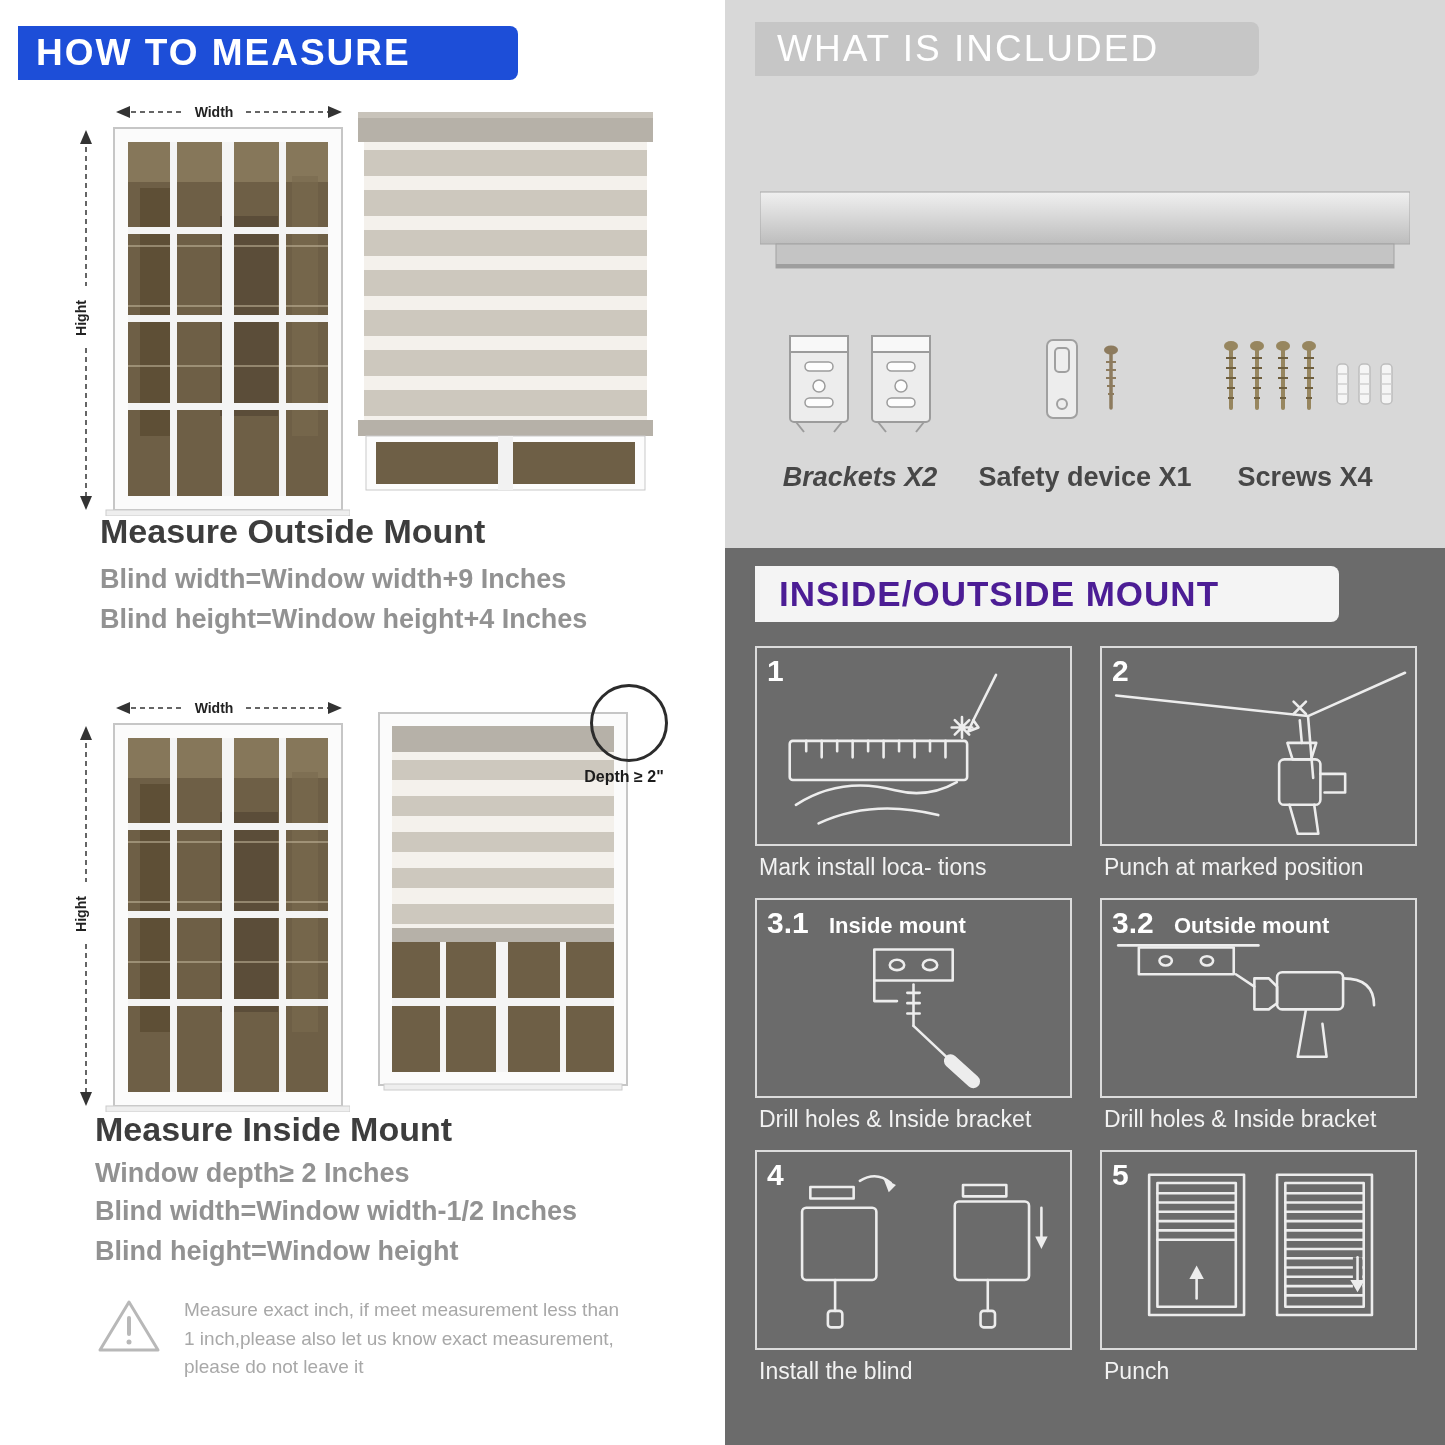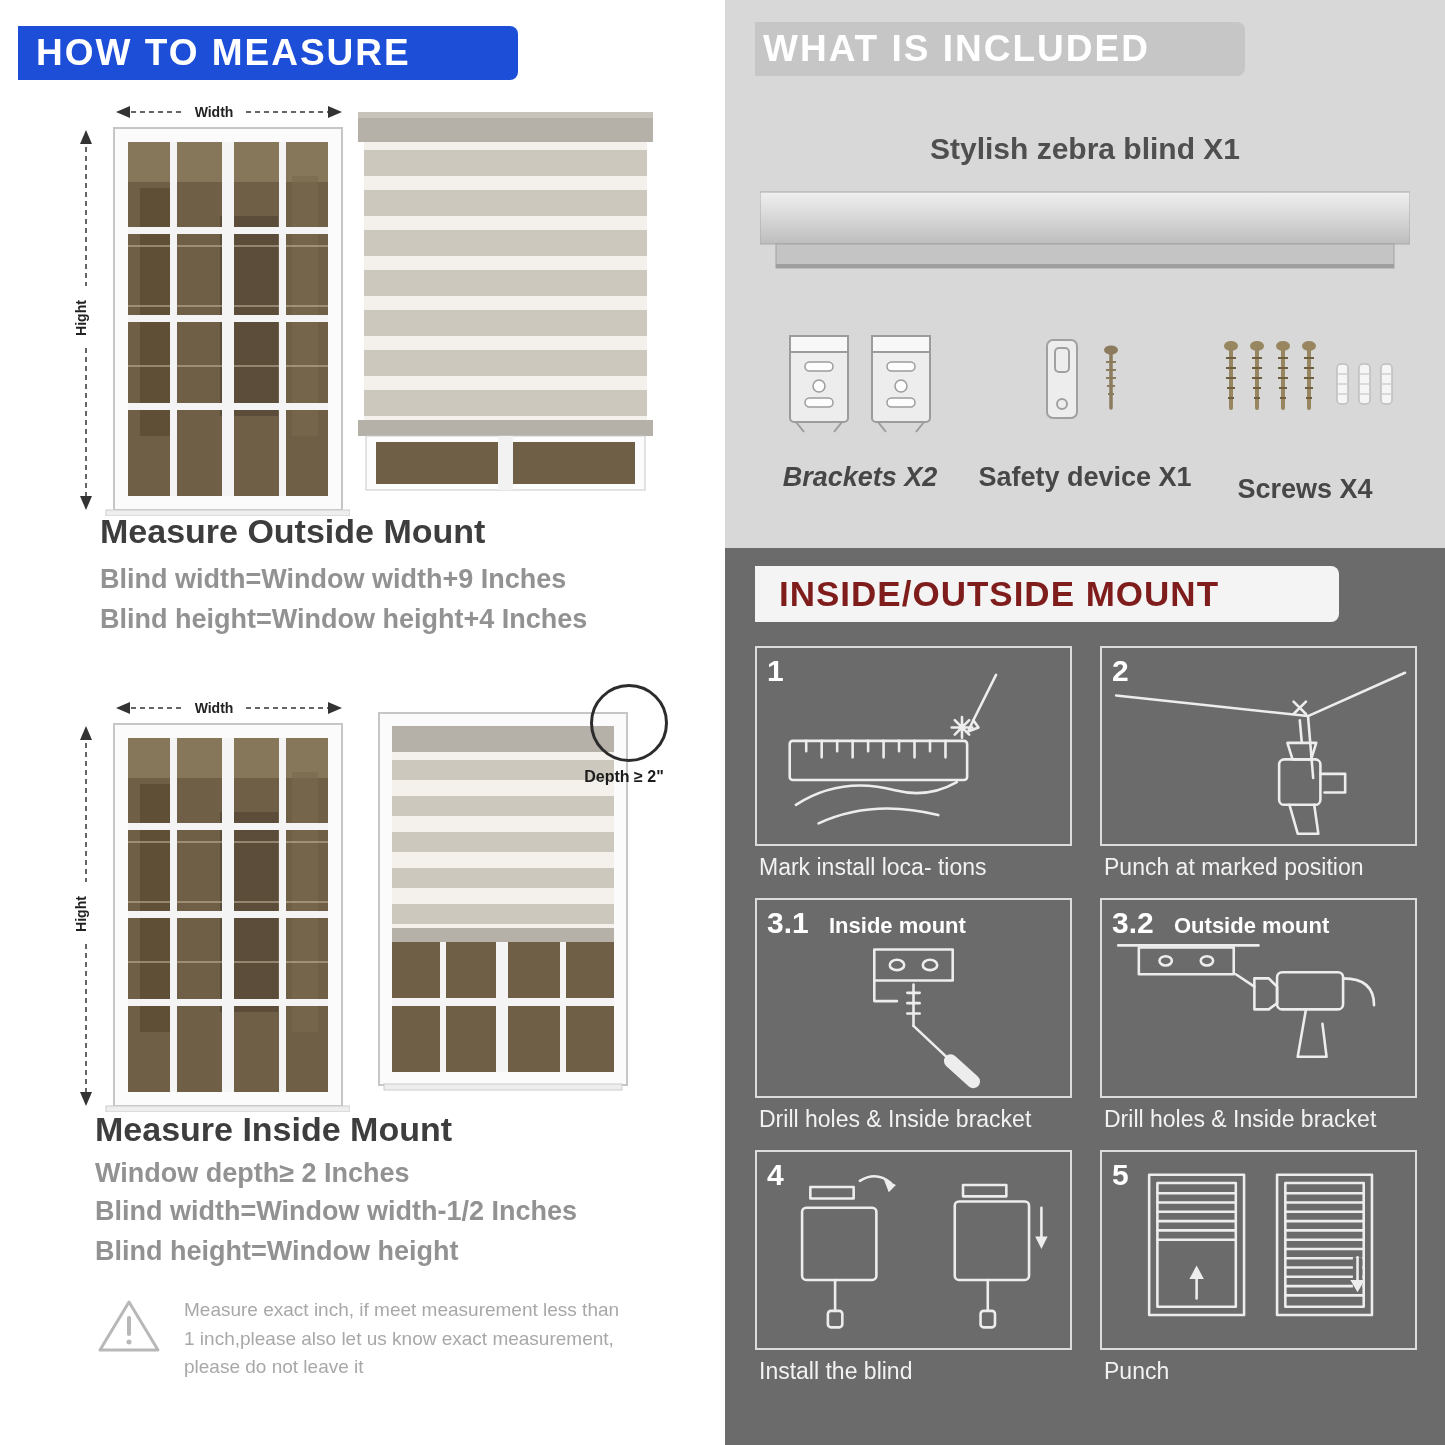--- a/index.html
+++ b/index.html
@@ -17,31 +17,31 @@
   .warning-text{font-size:19px;color:#a8a8a8;line-height:1.5;margin:0;width:445px;}
   .callout-circle{position:absolute;right:-40px;top:-28px;width:72px;height:72px;
     border:3px solid #2c2c2c;border-radius:50%;}
   .callout-label{position:absolute;right:-54px;top:56px;width:116px;text-align:center;
     font-size:16px;font-weight:bold;color:#1c1c1c;}
   .blindB-wrap{left:378px;top:712px;width:250px;height:380px;}
 
   
   .included-panel{left:725px;top:0;width:720px;height:548px;background:#d8d8d8;}
   .included-banner{left:30px;top:22px;width:482px;height:54px;background:#c6c6c6;
-    border-radius:0 8px 8px 0;display:flex;align-items:center;padding-left:8px;
-    color:#ffffff;font-size:37px;font-weight:bold;letter-spacing:2px;}
+    border-radius:0 8px 8px 0;display:flex;align-items:center;padding-left:22px;
+    color:#ffffff;font-size:37px;font-weight:normal;letter-spacing:2px;}
   .blind-label{left:0;top:132px;width:100%;text-align:center;font-size:30px;
     font-weight:bold;color:#4f4f4f;}
   .item-label{top:462px;text-align:center;font-size:27px;font-weight:bold;color:#474747;}
 
   
   .mount-panel{left:725px;top:548px;width:720px;height:897px;background:#6b6b6b;}
   .mount-banner{left:30px;top:18px;width:560px;height:56px;background:#f4f4f4;
     border-radius:0 8px 8px 0;display:flex;align-items:center;padding-left:24px;
-    color:#7f1d1d;font-size:35px;font-weight:bold;letter-spacing:1px;}
+    color:#4c1d95;font-size:35px;font-weight:bold;letter-spacing:1px;}
   .steps{position:absolute;left:30px;top:98px;width:662px;display:grid;
     grid-template-columns:1fr 1fr;column-gap:28px;row-gap:12px;}
   .step-box{position:relative;height:196px;border:2px solid #dcdcdc;}
   .step-num{position:absolute;top:6px;left:10px;font-size:30px;font-weight:bold;color:#ffffff;z-index:2;}
   .step-sub{position:absolute;top:13px;left:72px;font-size:22px;font-weight:bold;color:#ffffff;z-index:2;}
   .step-art{position:absolute;left:0;top:0;width:100%;height:100%;}
   .step-caption{margin-top:8px;padding-left:4px;font-size:23px;font-weight:normal;color:#f2f2f2;height:32px;}
 </style>
 </head>
 <body>
@@ -186,21 +186,20 @@
       <p class="warning-text">Measure exact inch, if meet measurement less than 1 inch,please also let us know exact measurement, please do not leave it</p>
     </div>
   </section>
 
   <section class="abs included-panel">
 
     <div class="abs included-banner">
       <span>WHAT IS INCLUDED</span>
     </div>
 
-    <div class="abs blind-label">Stylish zebra blind X1</div>
 
     <svg class="abs" style="left:35px;top:188px;" width="650" height="92" viewBox="0 0 650 92">
       <defs>
         <linearGradient id="hrg" x1="0" y1="0" x2="0" y2="1">
           <stop offset="0" stop-color="#f0f0f0"></stop>
             <stop offset="1" stop-color="#bdbdbd"></stop>
         </linearGradient>
       </defs>
       <rect x="0" y="4" width="650" height="52" fill="url(#hrg)" stroke="#a8a8a8" stroke-width="1"></rect>
       <rect x="16" y="56" width="618" height="24" fill="#c4c4c4" stroke="#a2a2a2" stroke-width="1"></rect>
@@ -261,21 +260,21 @@
         <path d="M122,44h11 M122,54h11 M122,64h11" stroke="#cfcfcf" stroke-width="1.5"></path>
         <rect x="144" y="34" width="11" height="40" rx="4" fill="#f5f5f5" stroke="#bdbdbd" stroke-width="1.5"></rect>
         <path d="M144,44h11 M144,54h11 M144,64h11" stroke="#cfcfcf" stroke-width="1.5"></path>
         <rect x="166" y="34" width="11" height="40" rx="4" fill="#f5f5f5" stroke="#bdbdbd" stroke-width="1.5"></rect>
         <path d="M166,44h11 M166,54h11 M166,64h11" stroke="#cfcfcf" stroke-width="1.5"></path>
       </g>
     </svg>
 
     <div class="abs item-label" style="left:40px;width:190px;font-style:italic;">Brackets X2</div>
     <div class="abs item-label" style="left:240px;width:240px;">Safety device X1</div>
-    <div class="abs item-label" style="left:480px;width:200px;margin-top:12px;">Screws X4</div>
+    <div class="abs item-label" style="left:480px;width:200px;">Screws X4</div>
   </section>
 
   <section class="abs mount-panel">
 
     <div class="abs mount-banner">
       <span>INSIDE/OUTSIDE MOUNT</span>
     </div>
 
     <div class="steps">
 

